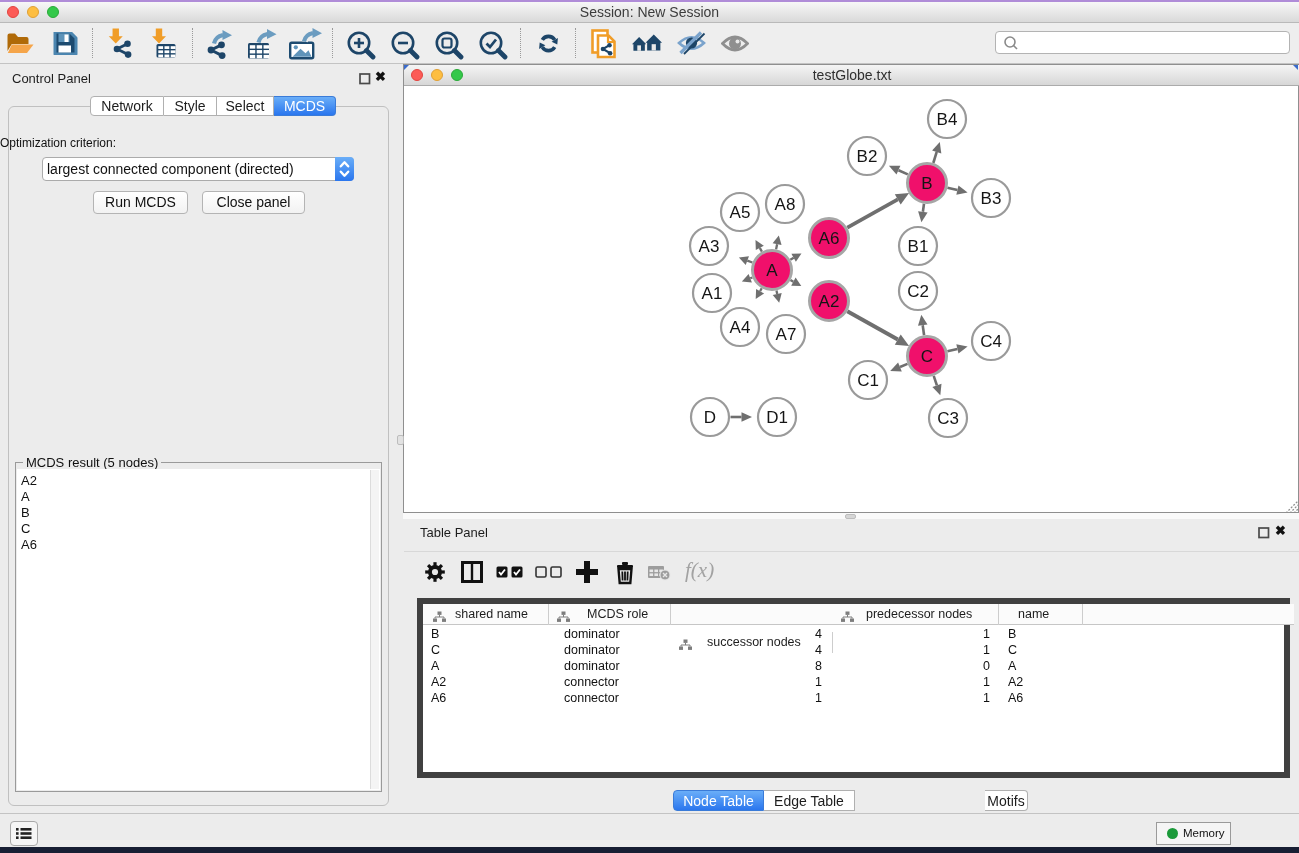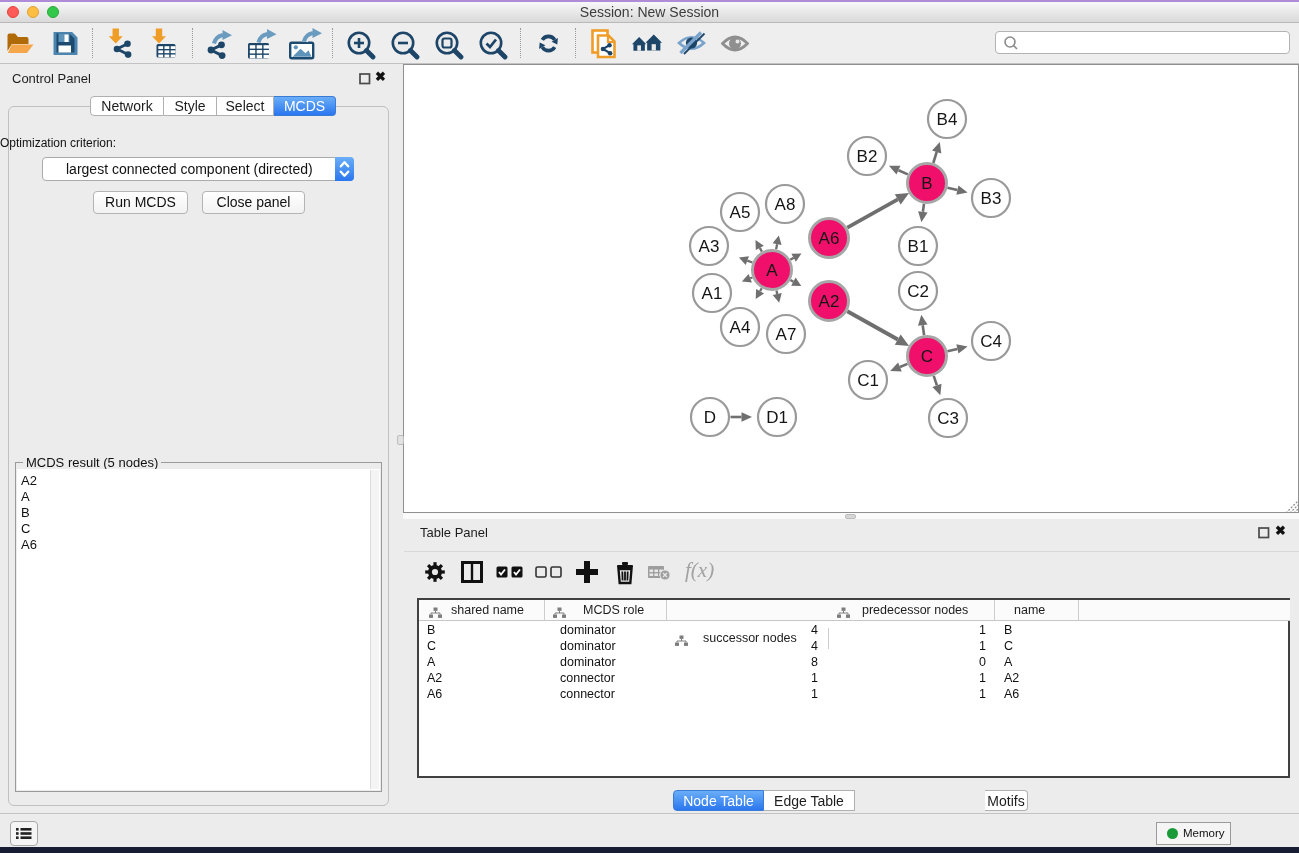--- a/index.html
+++ b/index.html
@@ -16,41 +16,41 @@
 #searchbox { left:995px; top:8px; width:295px; height:23px; background:#fff; border:1px solid #b3b3b3; border-radius:4px; }
 
 #cp-title { left:12px; top:71px; font-size:13px; color:#1d1d1d; }
 #cp-body { left:8px; top:106px; width:381px; height:700px; border:1px solid #c0c0c0; border-radius:6px; }
 .tabrow { height:20px; font-size:14px; }
 .tab { position:absolute; height:20px; background:#fff; border:1px solid #b0b0b0; color:#1d1d1d;
   text-align:center; line-height:19px; top:0; }
 .tab.sel { background:linear-gradient(#6aaef8,#2a76ee); color:#fff; border-color:#3a7bd8; }
 #opt-label { left:0; top:136px; width:391px; text-align:left; font-size:12px; color:#111; }
 #dropdown { left:42px; top:157px; width:312px; height:24px; background:#fff; border:1px solid #ababab; border-radius:4px;
-  font-size:14px; color:#111; line-height:22px; padding-left:23px; }
+  font-size:14px; color:#111; line-height:22px; padding-left:4px; }
 #dd-btn { right:-1px; top:-1px; width:19px; height:24px; border-radius:0 4px 4px 0;
   background:linear-gradient(#6aaef8,#2a76ee); }
 .btn { position:absolute; height:23px; background:linear-gradient(#ffffff,#f2f2f2); border:1px solid #b4b4b4;
   border-radius:4px; font-size:14px; color:#111; text-align:center; line-height:21px; }
 #mcds-group { left:15px; top:462px; width:367px; height:330px; border:1px solid #9a9a9a; }
 #mcds-label { left:23px; top:455px; background:#ececec; padding:0 3px; font-size:13px; color:#111; }
 #mcds-list { left:17px; top:469px; width:363px; height:321px; background:#fff; font-size:13px; color:#111; padding-top:4px; }
 #mcds-list div { padding-left:4px; height:16px; line-height:16px; }
 #mcds-scroll { left:370px; top:470px; width:9px; height:319px; background:#f4f4f4; border-left:1px solid #dcdcdc; }
 
 #netwin { left:403px; top:64px; width:896px; height:449px; border:1px solid #8f8f8f; background:#fff; }
 #net-titlebar { left:0; top:0; width:896px; height:21px; background:linear-gradient(#f5f5f5,#d7d7d7); border-bottom:1px solid #ababab;
   text-align:center; font-size:14px; color:#2f2f2f; line-height:20px; }
 #splitter { left:403px; top:513px; width:896px; height:6px; background:#fafafa; }
 #split-handle { left:845px; top:514px; width:11px; height:5px; background:#d6d6d6; border:1px solid #bdbdbd; border-radius:2px; }
 #pane-handle { left:397px; top:435px; width:7px; height:10px; background:#e2e2e2; border:1px solid #bdbdbd; border-radius:2px; }
 
 #tp-title { left:420px; top:525px; font-size:13px; color:#1d1d1d; }
 #tp-toolbar-line { left:404px; top:551px; width:895px; height:1px; background:#d8d8d8; }
-#table { left:417px; top:598px; width:873px; height:180px; background:#fff; border:2px solid #404040; }
+#table { left:417px; top:598px; width:873px; height:180px; background:#fff; border:6px solid #404040; }
 #thead { left:0; top:0; width:871px; height:21px; background:#fbfbfb; border-bottom:1px solid #c6c6c6; font-size:12.5px; color:#1d1d1d; }
 .th { position:absolute; top:0; height:21px; line-height:21px; border-right:1px solid #cdcdcd; }
 .td { position:absolute; font-size:12.5px; color:#111; height:16px; line-height:16px; }
 
 
 #statusbar { left:0; top:813px; width:1299px; height:34px; background:#ececec; border-top:1px solid #c3c3c3; }
 #bottomstrip { left:0; top:847px; width:1299px; height:6px; background:#171e33; }
 #memory { left:1156px; top:822px; width:75px; height:23px; background:#f5f5f5; border:1px solid #9a9a9a; font-size:11.5px; color:#111; line-height:21px; }
 #listbtn { left:10px; top:821px; width:28px; height:25px; background:#f5f5f5; border:1px solid #a8a8a8; border-radius:4px; }
 </style></head>
@@ -227,20 +227,31 @@
 <div class="abs" id="mcds-list">
     <div>A2</div>
     <div>A</div>
     <div>B</div>
     <div>C</div>
     <div>A6</div>
   </div>
 <div class="abs" id="mcds-scroll"></div>
 
 <div class="abs" id="netwin">
+  <div class="abs" id="net-titlebar">testGlobe.txt
+    <div class="abs tl" style="left:7px;background:#fc5b57;border:1px solid #e2443f;"></div>
+    <div class="abs tl" style="left:27px;background:#fdbe41;border:1px solid #e0a035;"></div>
+    <div class="abs tl" style="left:47px;background:#34c84a;border:1px solid #2aa938;"></div>
+    <svg class="abs" style="left:0;top:0" width="5" height="5">
+        <polygon points="0,0 5,0 0,5" fill="#3b6ccc"></polygon>
+      </svg>
+    <svg class="abs" style="left:889px;top:0" width="5" height="5">
+        <polygon points="0,0 5,0 5,5" fill="#3b6ccc"></polygon>
+      </svg>
+  </div>
   <div class="abs" style="left:0;top:21px;width:896px;height:427px;">
 <svg width="895" height="427" viewBox="0 0 895 427" style="position:absolute;left:0;top:0">
 <line x1="348.4" y1="191.5" x2="346.3" y2="192.3" stroke="#6f6f6f" stroke-width="2.3"></line>
 <polygon points="337.9,195.5 344.6,188.0 347.9,196.6" fill="#6f6f6f"></polygon>
 <line x1="348.4" y1="176.5" x2="343.3" y2="174.6" stroke="#6f6f6f" stroke-width="2.3"></line>
 <polygon points="334.9,171.4 345.0,170.3 341.7,178.9" fill="#6f6f6f"></polygon>
 <line x1="357.7" y1="202.3" x2="356.1" y2="205.2" stroke="#6f6f6f" stroke-width="2.3"></line>
 <polygon points="351.7,213.1 352.1,203.0 360.1,207.5" fill="#6f6f6f"></polygon>
 <line x1="357.9" y1="165.6" x2="355.8" y2="161.9" stroke="#6f6f6f" stroke-width="2.3"></line>
 <polygon points="351.5,154.0 359.8,159.7 351.8,164.1" fill="#6f6f6f"></polygon>

